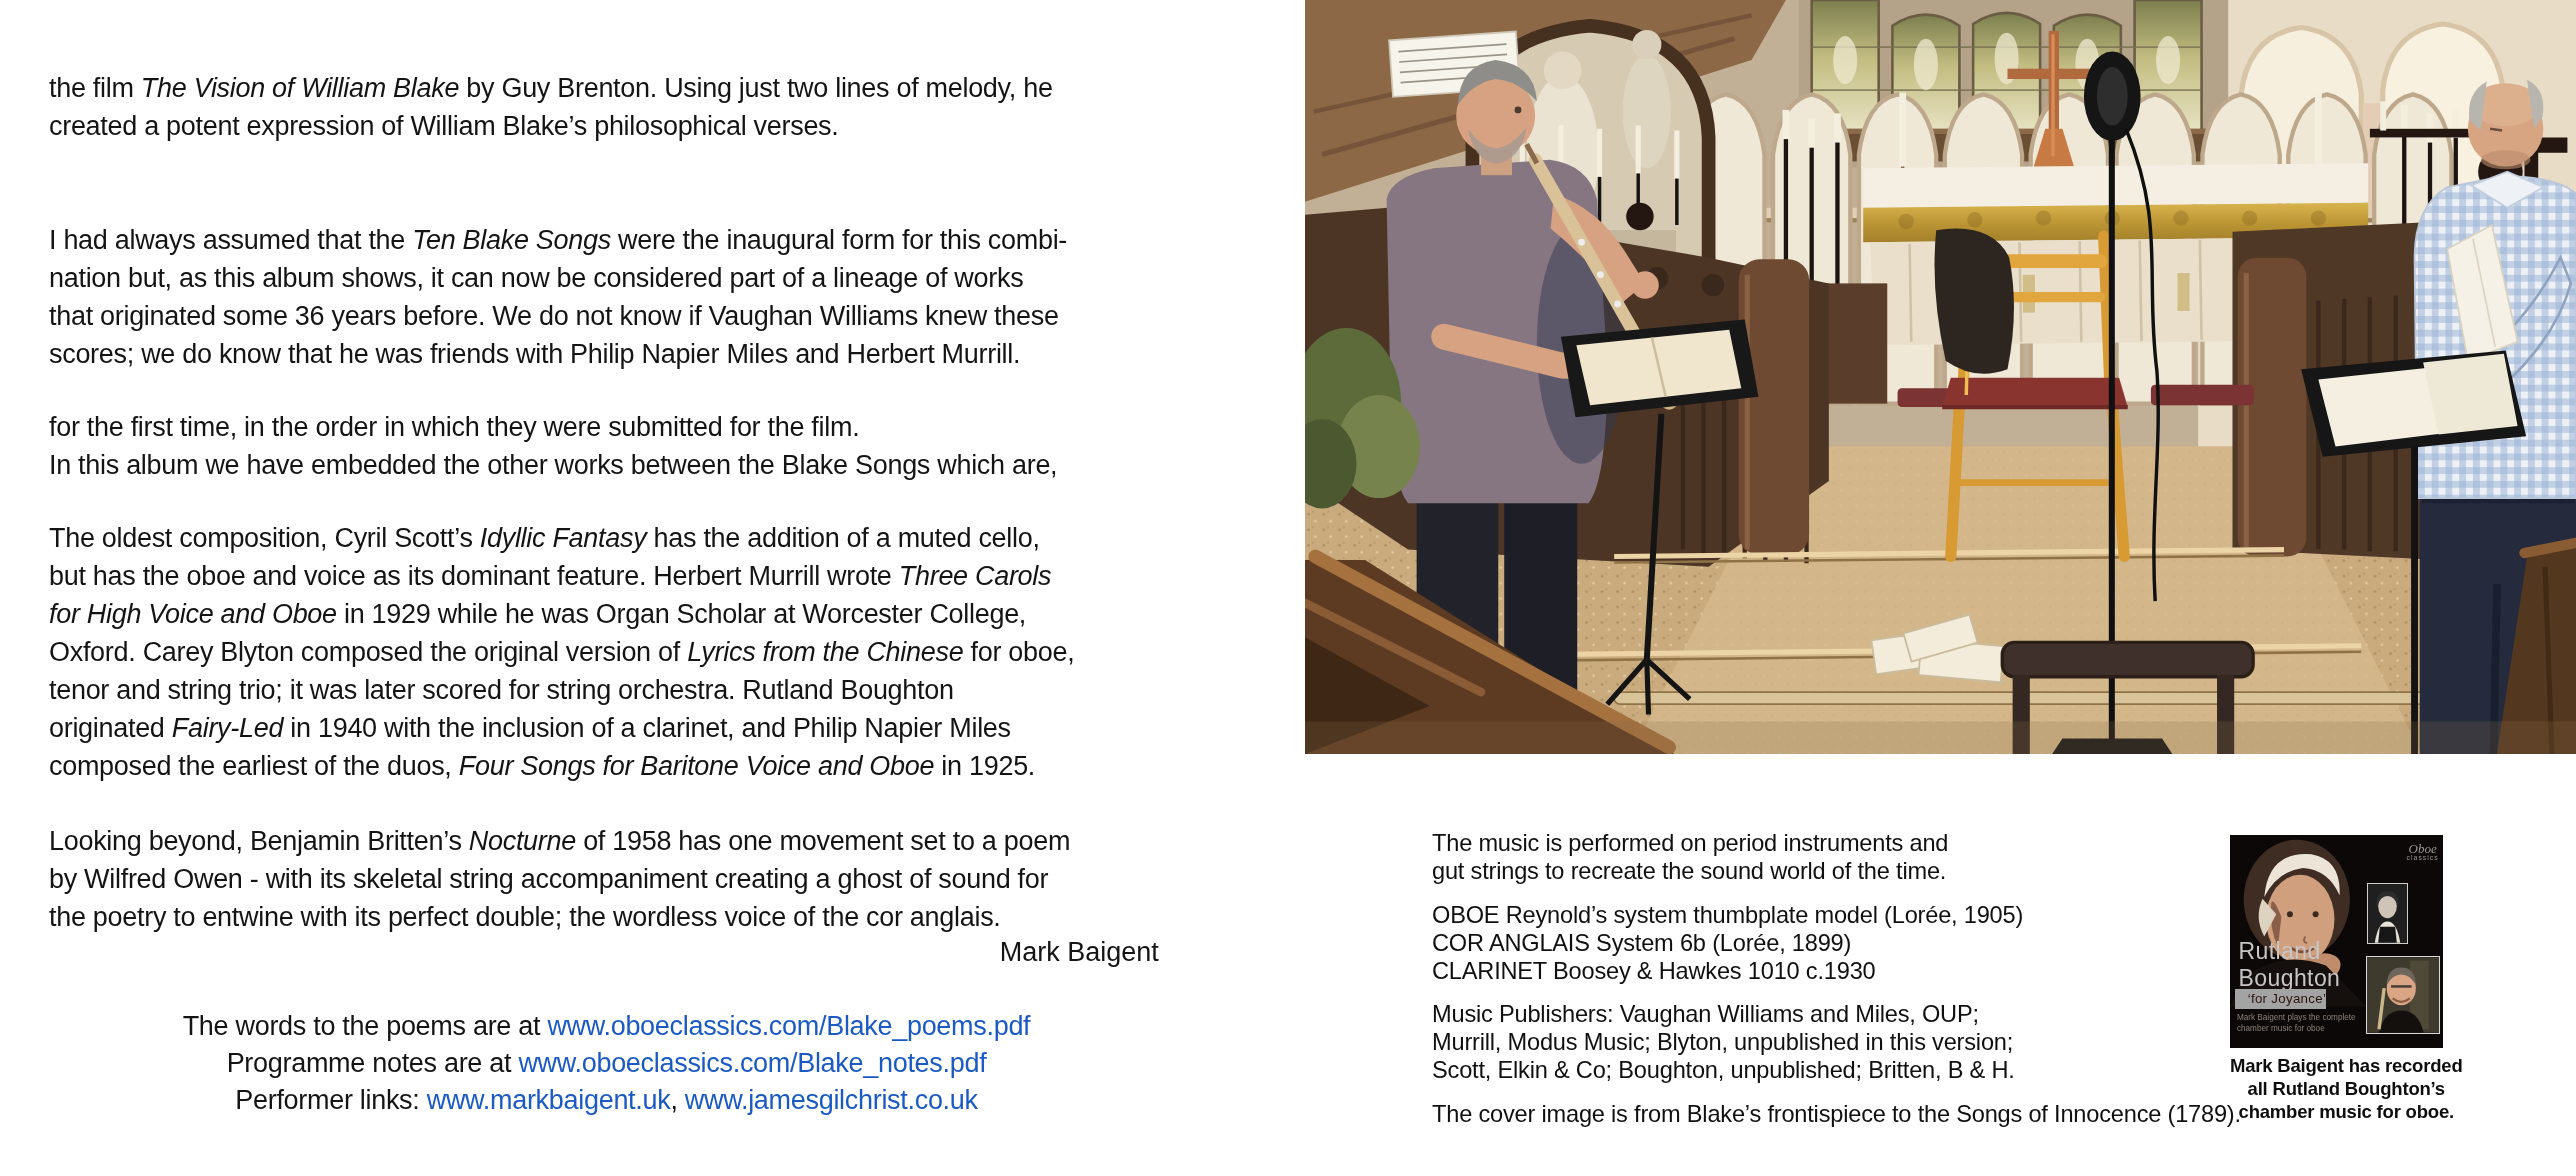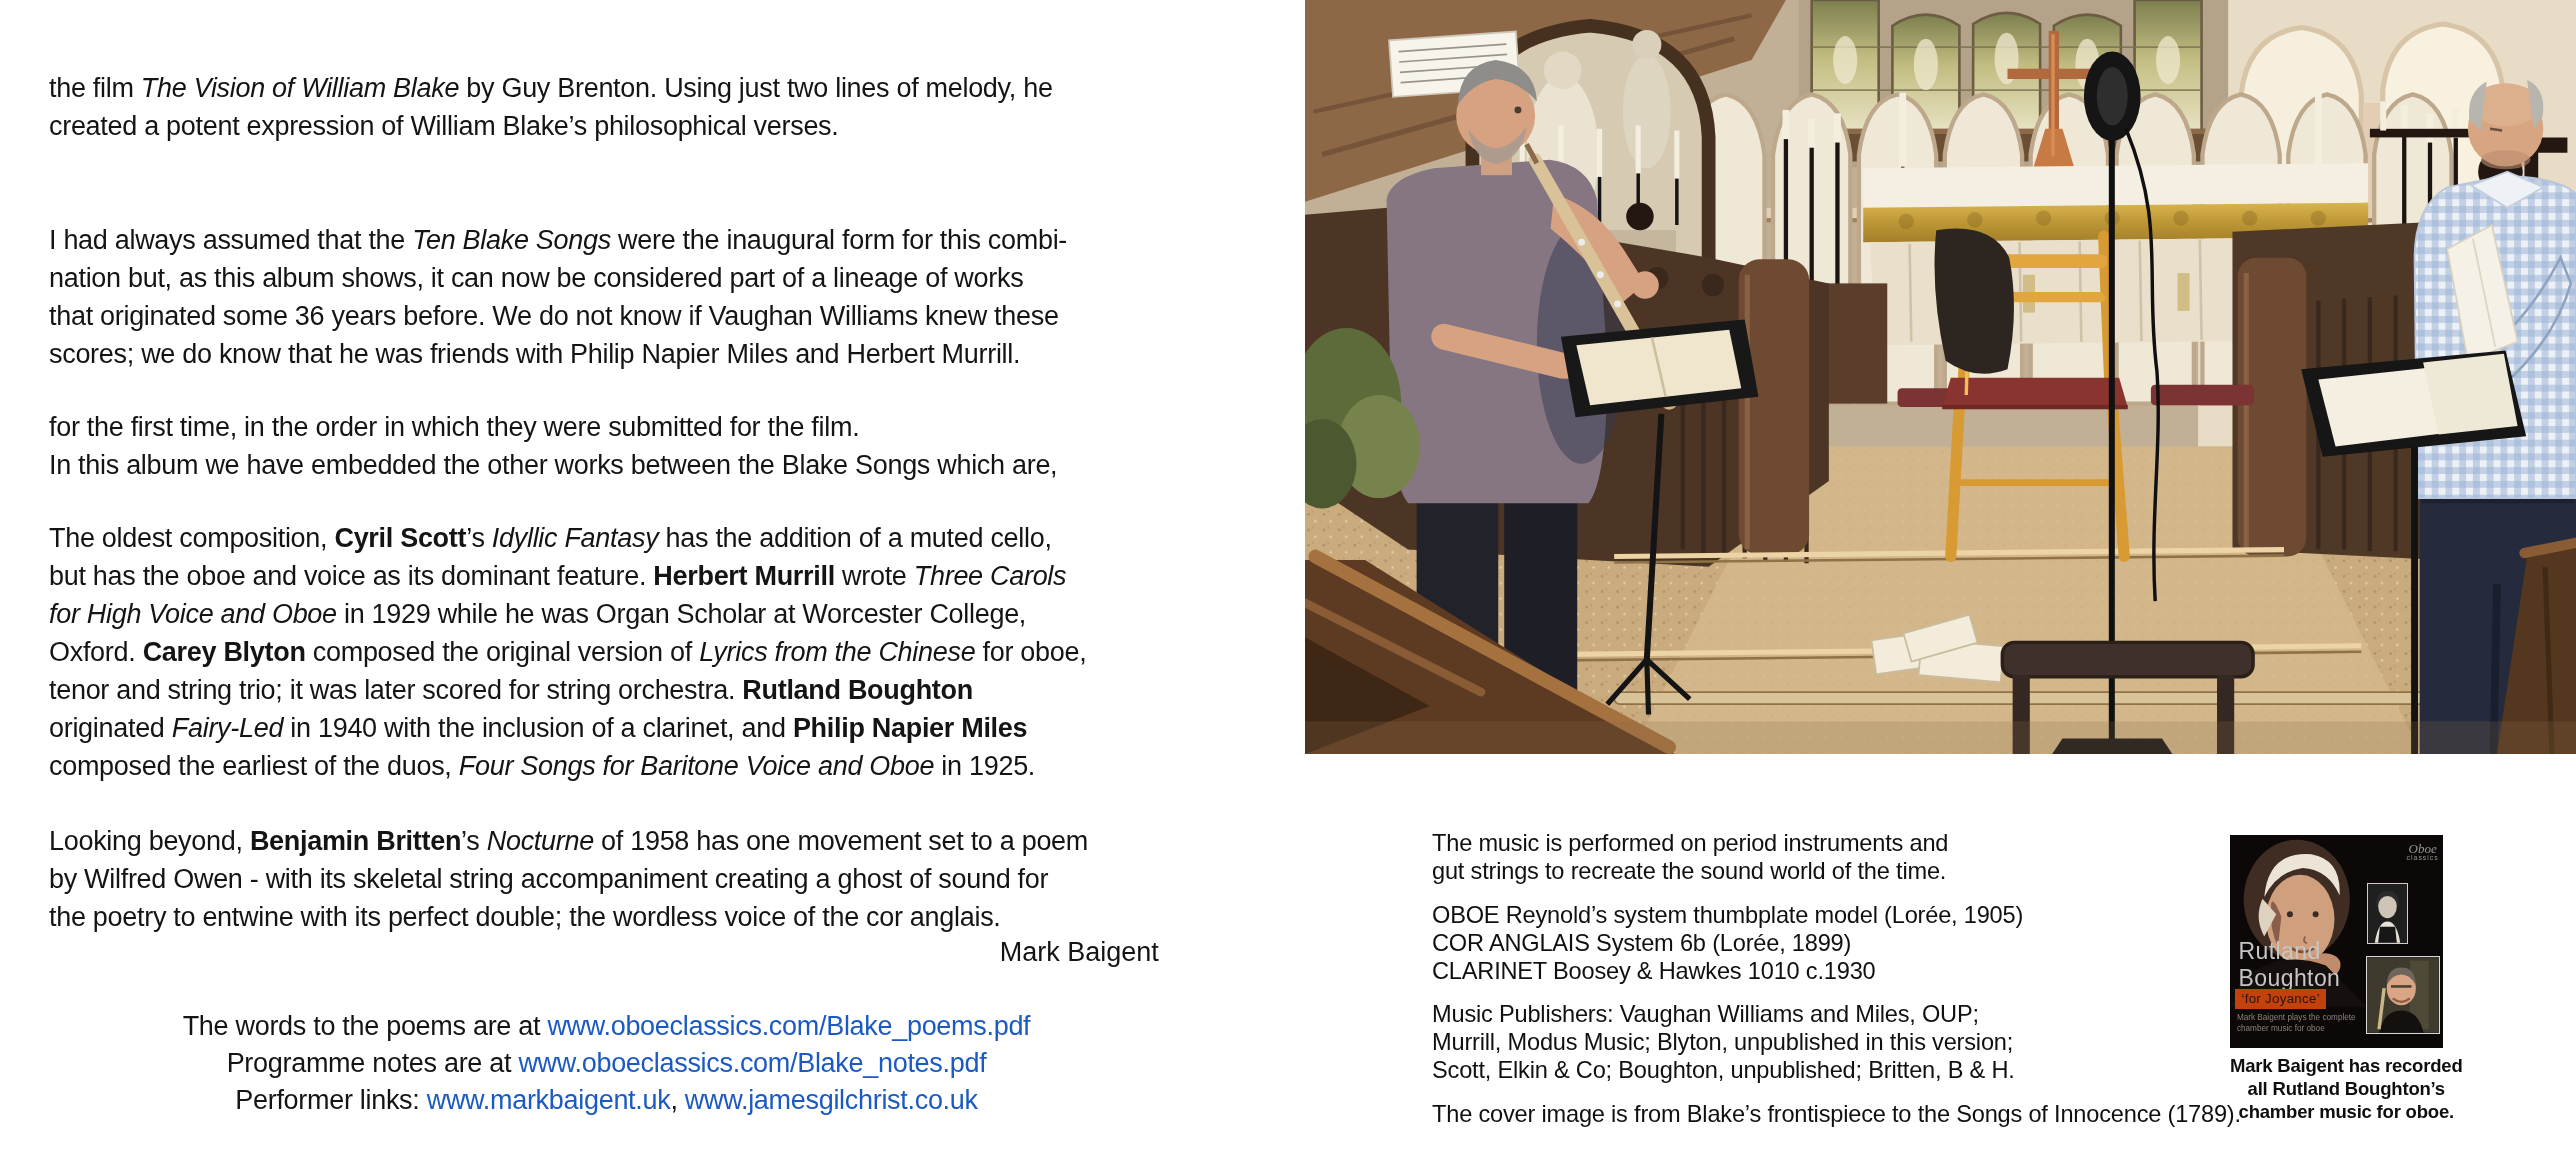--- a/index.html
+++ b/index.html
@@ -4,41 +4,41 @@
 <style>
   html,body{margin:0;padding:0;background:#ffffff;}
   .canvas{position:relative;width:2576px;height:1176px;background:#ffffff;overflow:hidden;
           font-family:"Liberation Sans","DejaVu Sans",sans-serif;color:#141414;}
 
   
   .left-panel{position:absolute;left:49px;top:0;width:1115px;height:1176px;}
   .para{position:absolute;left:0;width:100%;font-size:27px;line-height:38px;letter-spacing:-0.3px;}
   .p1{top:69px}.p2{top:221px}.p3{top:408px}.p4{top:519px}.p5{top:822px}
   .rich-line{white-space:nowrap;}
-  .seg-b{font-weight:bold;margin-top:46px;}
+  .seg-b{font-weight:normal;margin-top:46px;}
   .seg-i{font-style:italic;}
   .seg-link{color:#1b5ac2;}
   .signature{position:absolute;top:933px;right:5.2px;font-size:27px;line-height:38px;}
   .links{position:absolute;top:1008px;left:0;width:100%;font-size:27px;line-height:37px;text-align:center;letter-spacing:-0.3px;}
 
   
   .photo{position:absolute;left:1305px;top:0;width:1271px;height:754px;margin:0;}
   .photo svg{display:block;width:100%;height:100%;}
 
   
   .right-info{position:absolute;left:1432px;top:0;font-size:23.6px;line-height:28px;letter-spacing:-0.2px;color:#101010;}
   .info-group{position:absolute;left:0;white-space:nowrap;}
   .g0{top:829px}.g1{top:901px}.g2{top:1000px}.g3{top:1100px}
 
   
   .cover{position:absolute;left:2230px;top:835px;width:213px;height:213px;background:#0b0807;overflow:hidden;}
   .cover-portrait{position:absolute;left:0;top:0;width:137px;height:172px;}
   .cover-artist{position:absolute;left:8.6px;top:103px;font-size:23px;line-height:27px;color:#c6c6c6;letter-spacing:0.4px;font-weight:400;}
-  .cover-banner{position:absolute;left:5.2px;top:154px;width:91px;height:20px;background:#c2410c;color:#2a140b;
-                font-size:13.3px;line-height:20px;text-align:center;letter-spacing:0.3px;}
+  .cover-banner{position:absolute;left:5.2px;top:154px;width:91px;height:20px;background:#a3a3a3;color:#2a140b;
+                font-size:13.3px;line-height:20px;text-align:right;letter-spacing:0.3px;}
   .cover-sub{position:absolute;left:6.9px;top:177px;font-size:8.2px;line-height:11px;color:#8e8178;}
   .cover-logo{position:absolute;right:4.3px;top:7.7px;text-align:center;color:#979797;}
   .cover-logo .l1{font-family:"Liberation Serif","DejaVu Serif",serif;font-style:italic;font-size:13px;line-height:11px;}
   .cover-logo .l2{font-size:6.9px;letter-spacing:1px;line-height:7.7px;}
   .cover-photo-woman{position:absolute;left:137px;top:48px;width:39px;height:59px;border:1.7px solid #cfcfcf;background:#181818;}
   .cover-photo-man{position:absolute;left:136px;top:121px;width:72px;height:76px;border:1.7px solid #d8d8d8;background:#221d18;}
   .cover-photo-woman svg,.cover-photo-man svg{display:block;width:100%;height:100%;}
   .caption{position:absolute;left:2230px;top:1054px;font-size:18.5px;line-height:23px;font-weight:bold;letter-spacing:-0.2px;color:#0e0e0e;text-align:center;}
 </style>
 </head>

